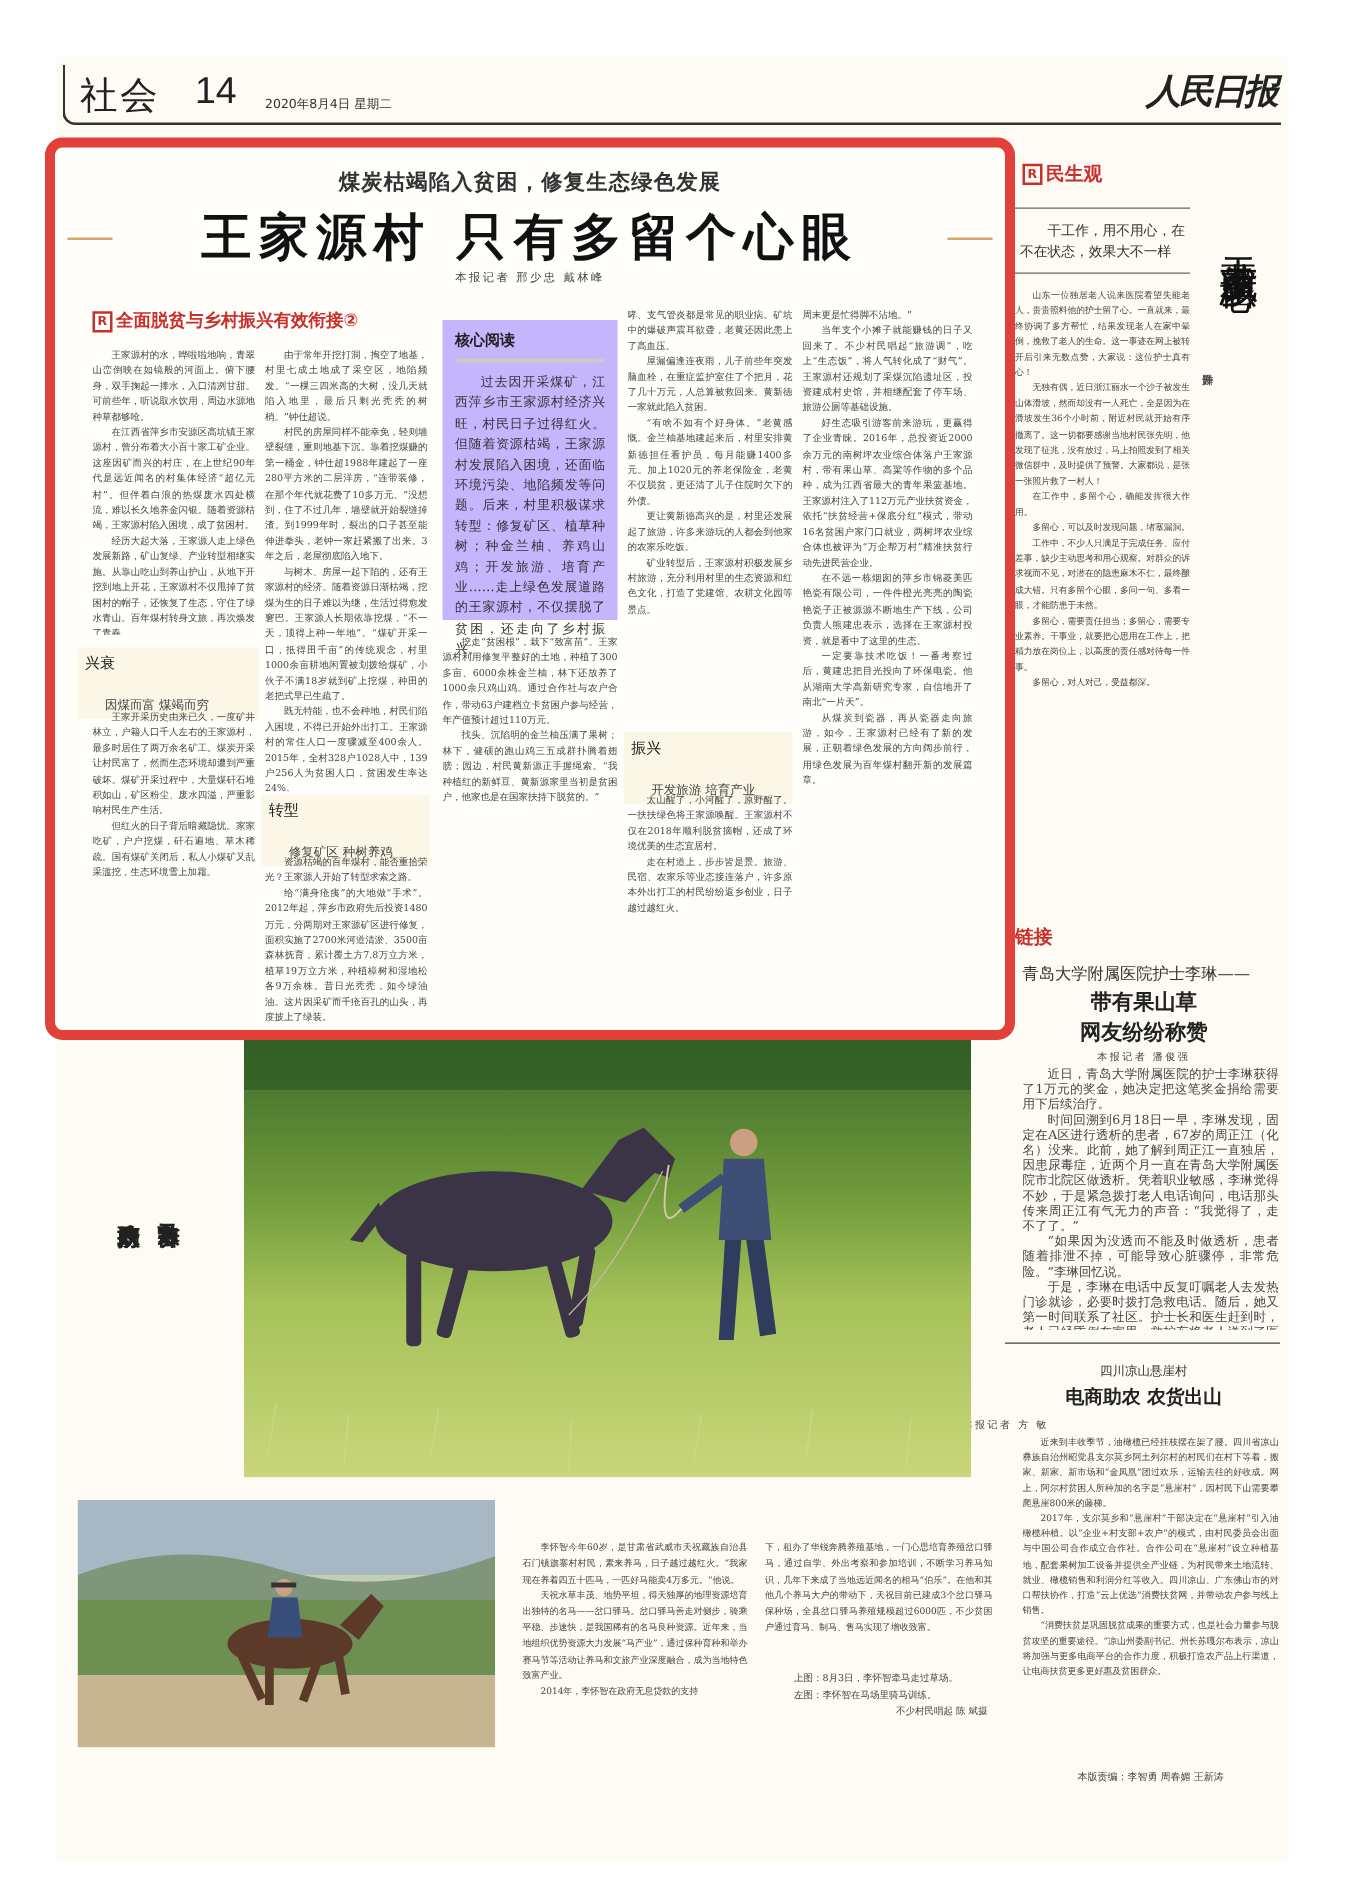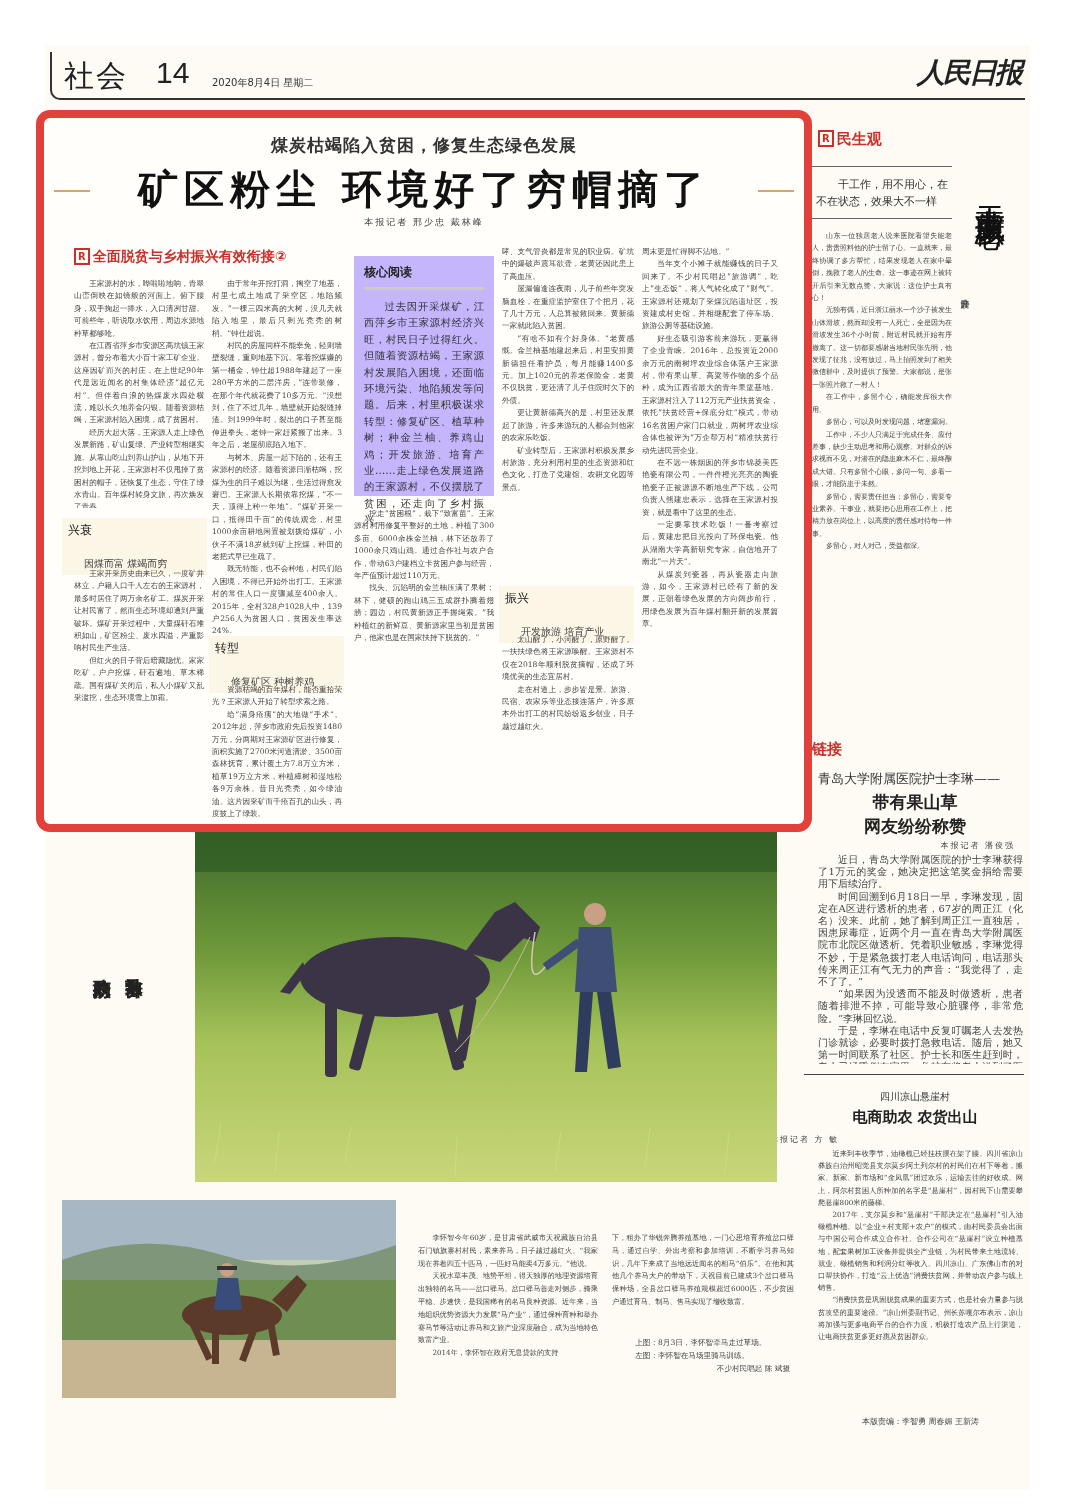--- a/index.html
+++ b/index.html
@@ -45,21 +45,21 @@
   .ms-lead { position: absolute; left: 4px; top: 54px; width: 136px; font-size: 11px; line-height: 17px; color: #333; text-indent: 2em; }
   .ms-line2 { position: absolute; left: 0; top: 96px; width: 140px; height: 1px; background: #666; }
   .ms-body { position: absolute; left: 0; top: 108px; width: 140px; height: 540px; font-size: 7px; line-height: 12.4px; color: #444; overflow: hidden; text-align: justify; }
   .ms-body p { text-indent: 2em; }
   .ms-title { position: absolute; left: 160px; top: 60px; width: 36px; font-family: "DejaVu Serif", serif; font-size: 30px; line-height: 36px; color: #111; writing-mode: vertical-rl; letter-spacing: 2px; }
   .ms-author { position: absolute; left: 146px; top: 170px; writing-mode: vertical-rl; font-size: 9px; color: #444; }
 
   .link-tag { position: absolute; left: 812px; top: 740px; font-family: "DejaVu Sans", sans-serif; font-weight: bold; color: #c9302c; font-size: 15px; }
   .link-kicker { position: absolute; left: 818px; top: 770px; font-size: 13px; color: #333; }
   .link-head { position: absolute; left: 815px; top: 790px; width: 200px; text-align: center; font-size: 17px; font-weight: bold; line-height: 24px; color: #222; }
-  .link-byline { position: absolute; left: 815px; top: 840px; width: 200px; text-align: right; font-size: 8px; color: #444; letter-spacing: 2px; }
+  .link-byline { position: absolute; left: 815px; top: 840px; width: 200px; text-align: center; font-size: 8px; color: #444; letter-spacing: 2px; }
   .link-body { position: absolute; left: 818px; top: 854px; width: 205px; height: 210px; font-size: 10px; line-height: 12.2px; color: #444; overflow: hidden; text-align: justify; }
   .link-body p { text-indent: 2em; }
 
   .sep { position: absolute; left: 804px; top: 1074px; width: 220px; height: 1px; background: #444; }
   .ec-kicker { position: absolute; left: 815px; top: 1090px; width: 200px; text-align: center; font-size: 10px; color: #333; }
   .ec-head { position: absolute; left: 815px; top: 1108px; width: 200px; text-align: center; font-size: 15px; font-weight: bold; color: #222; }
   .ec-byline { position: absolute; left: 770px; top: 1134px; width: 200px; text-align: left; font-size: 8px; color: #444; letter-spacing: 2px; }
   .ec-body { position: absolute; left: 818px; top: 1148px; width: 205px; height: 258px; font-size: 7.2px; line-height: 12.2px; color: #444; overflow: hidden; text-align: justify; }
   .ec-body p { text-indent: 2em; }
   .editors { position: absolute; left: 818px; top: 1416px; width: 205px; text-align: center; font-size: 8px; color: #444; }
@@ -81,21 +81,21 @@
 <div class="masthead">
   <span class="section-name">社会</span>
   <span class="page-num">14</span>
   <span class="issue-date">2020年8月4日 星期二</span>
   <span class="paper-logo">人民日报</span>
 </div>
 
 <div class="highlight">
   <div class="kicker">煤炭枯竭陷入贫困，修复生态绿色发展</div>
   <div class="rule-l"></div>
-  <div class="headline">矿区粉尘  环境好了穷帽摘了</div>
+  <div class="headline">王家源村  只有多留个心眼</div>
   <div class="rule-r"></div>
   <div class="byline">本报记者  邢少忠  戴林峰</div>
 
   <div class="series-tag">
     <span class="r-box">R</span><span>全面脱贫与乡村振兴有效衔接②</span>
   </div>
 
   <div class="col" style="left:30px; top:160px; width:130px; height:230px;">
     <p>王家源村的水，哗啦啦地响，青翠山峦倒映在如镜般的河面上。俯下腰身，双手掬起一捧水，入口清冽甘甜。可前些年，听说取水饮用，周边水源地种草都够呛。</p>
     <p>在江西省萍乡市安源区高坑镇王家源村，曾分布着大小百十家工矿企业。这座因矿而兴的村庄，在上世纪90年代是远近闻名的村集体经济“超亿元村”。但伴着白浪的热煤废水四处横流，难以长久地养金闪银。随着资源枯竭，王家源村陷入困境，成了贫困村。</p>

